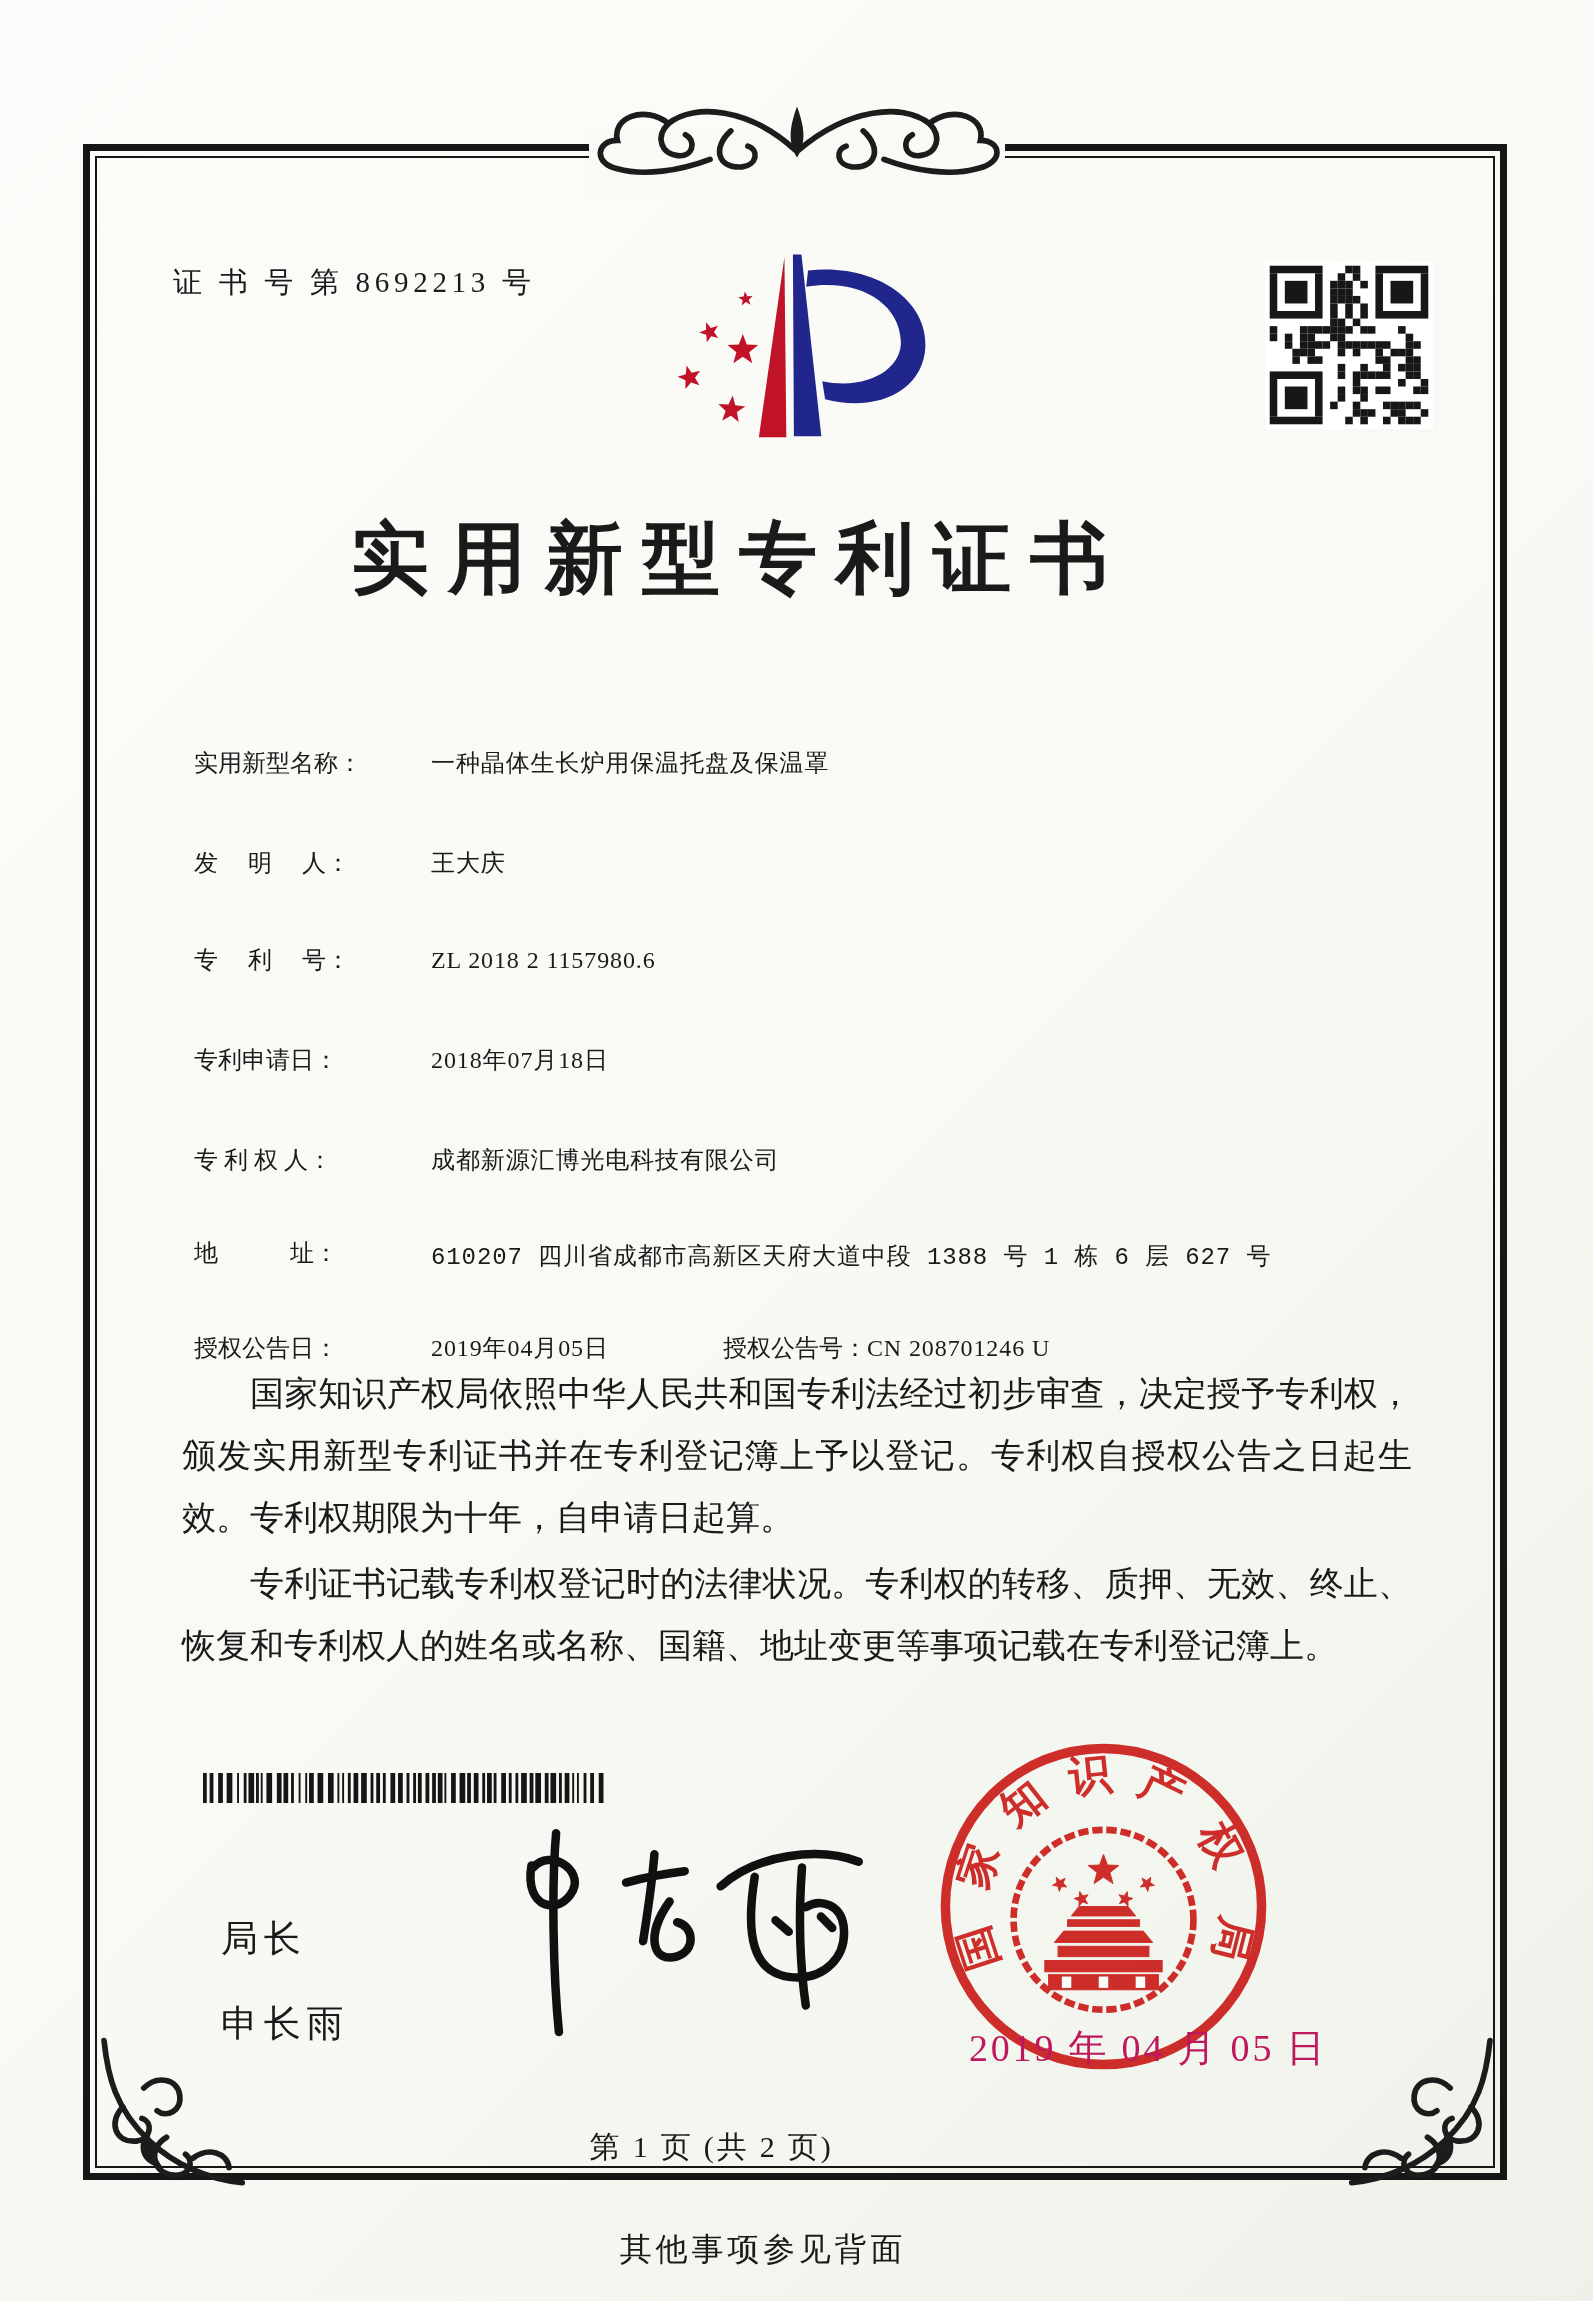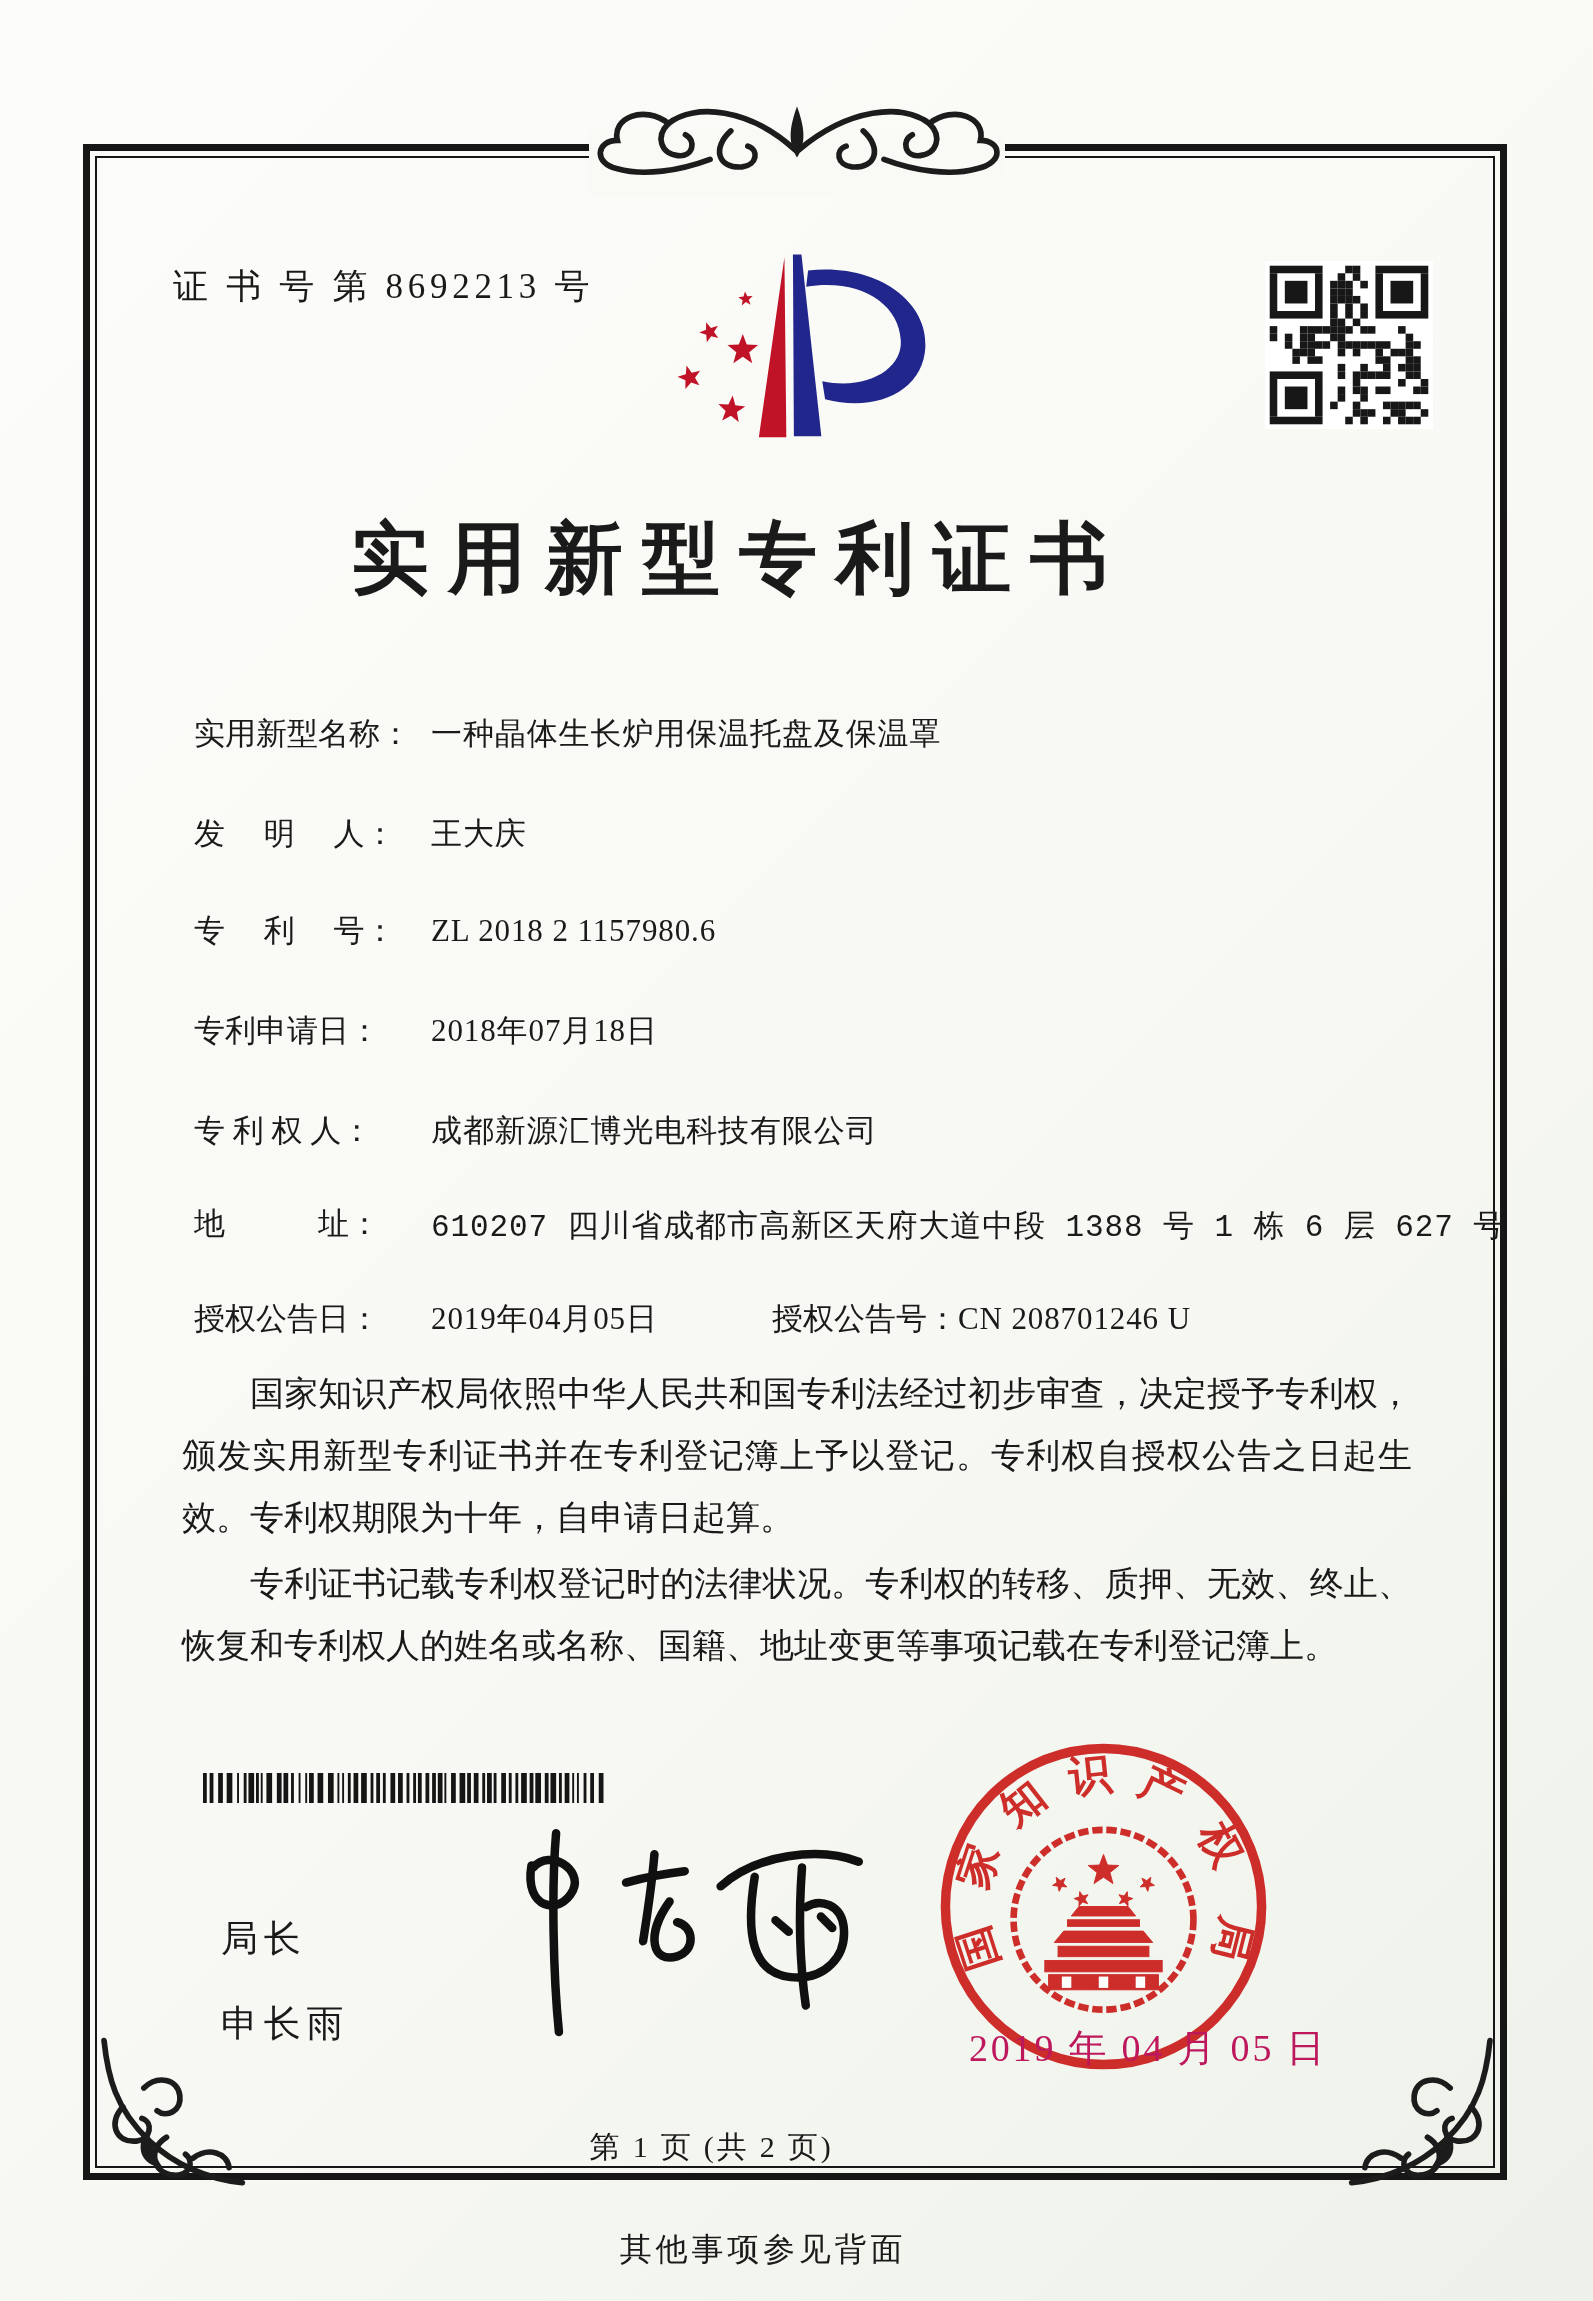--- a/index.html
+++ b/index.html
@@ -11,27 +11,27 @@
     --seal-red:#cb1f1c; --logo-red:#c01327; --logo-blue:#20268c; --ink:#161616;
   }
   
   .frame{position:absolute;left:83px;top:144px;width:1410px;height:2022px;border:7.6px solid var(--ink);}
   .frame-inner{position:absolute;inset:4.7px;border:2.8px solid var(--ink);}
   .ornament{position:absolute;pointer-events:none;}
   .orn-top{left:589px;top:91px;width:416px;height:114px;}
   .orn-bl{left:87px;top:2035px;width:161px;height:161px;}
   .orn-br{left:1346px;top:2035px;width:161px;height:161px;transform:scaleX(-1);}
   
-  .cert-no{position:absolute;left:173px;top:263px;font-size:35px;letter-spacing:4.7px;white-space:pre;}
+  .cert-no{position:absolute;left:173px;top:263px;font-size:29px;letter-spacing:4.7px;white-space:pre;}
   .logo{position:absolute;left:651px;top:242px;width:317px;height:254px;}
   .qr{position:absolute;left:1265px;top:261px;width:168px;height:168px;}
   .title{position:absolute;left:83px;top:507px;width:1312px;text-align:center;
          font-size:78px;font-weight:bold;letter-spacing:19px;white-space:nowrap;}
   
-  .row{position:absolute;left:194px;font-size:31px;line-height:47px;white-space:nowrap;}
+  .row{position:absolute;left:194px;font-size:24px;line-height:47px;white-space:nowrap;margin-top:30px;}
   .row .lbl{display:inline-block;min-width:237px;white-space:pre;vertical-align:top;}
   .row .val{letter-spacing:0.9px;}
   .row-name{top:710px;}
   .row-inventor{top:810px;}
   .row-patno{top:907px;}
   .row-appdate{top:1007px;}
   .row-owner{top:1107px;}
   .row-addr{top:1200px;}
   .row-addr .val{display:inline-block;max-width:1093px;white-space:normal;line-height:55px;font-family:Liberation Mono, monospace;}
   .row-grant{top:1295px;}

